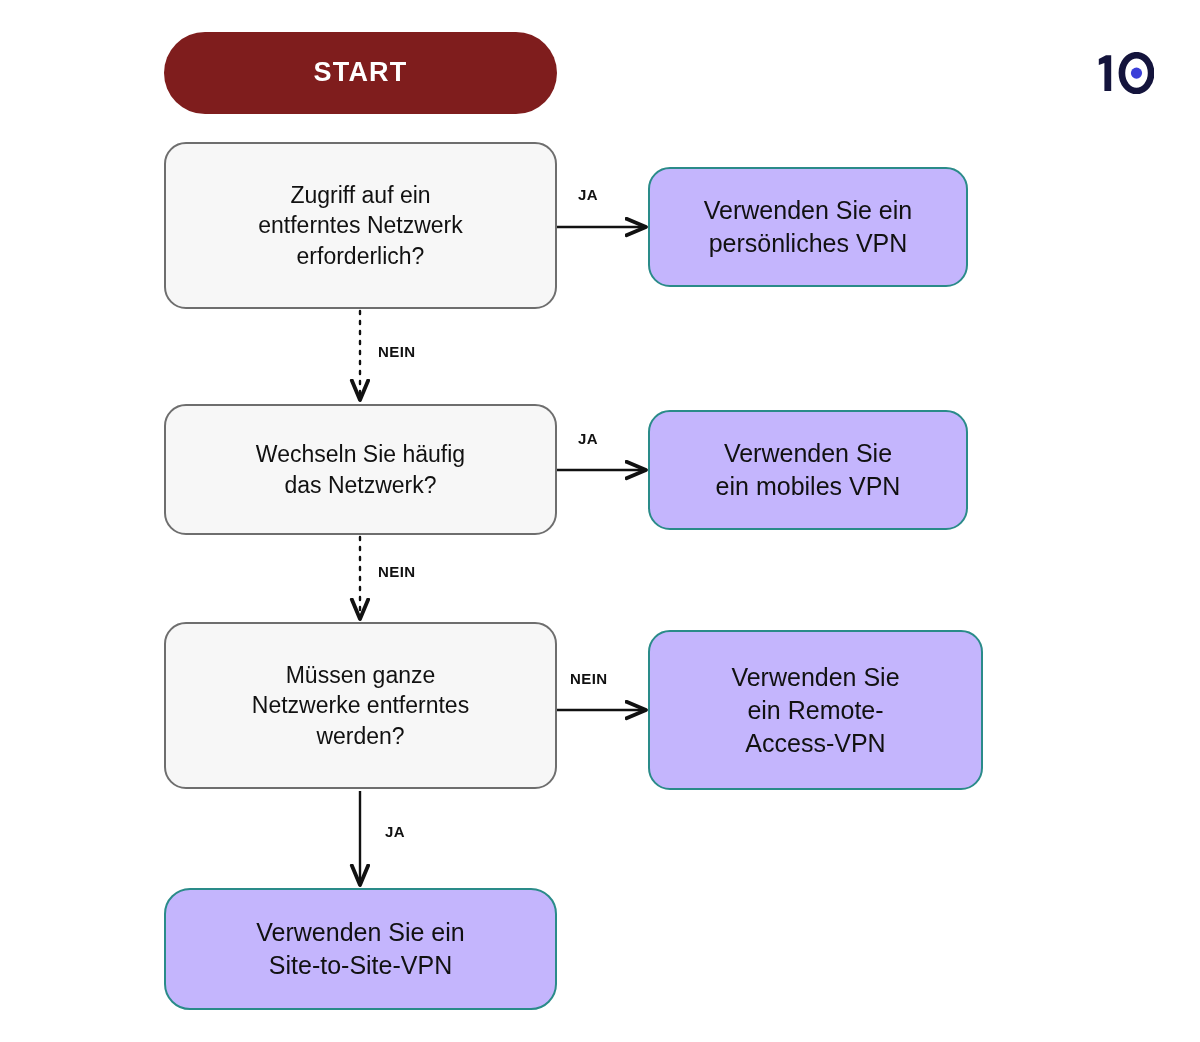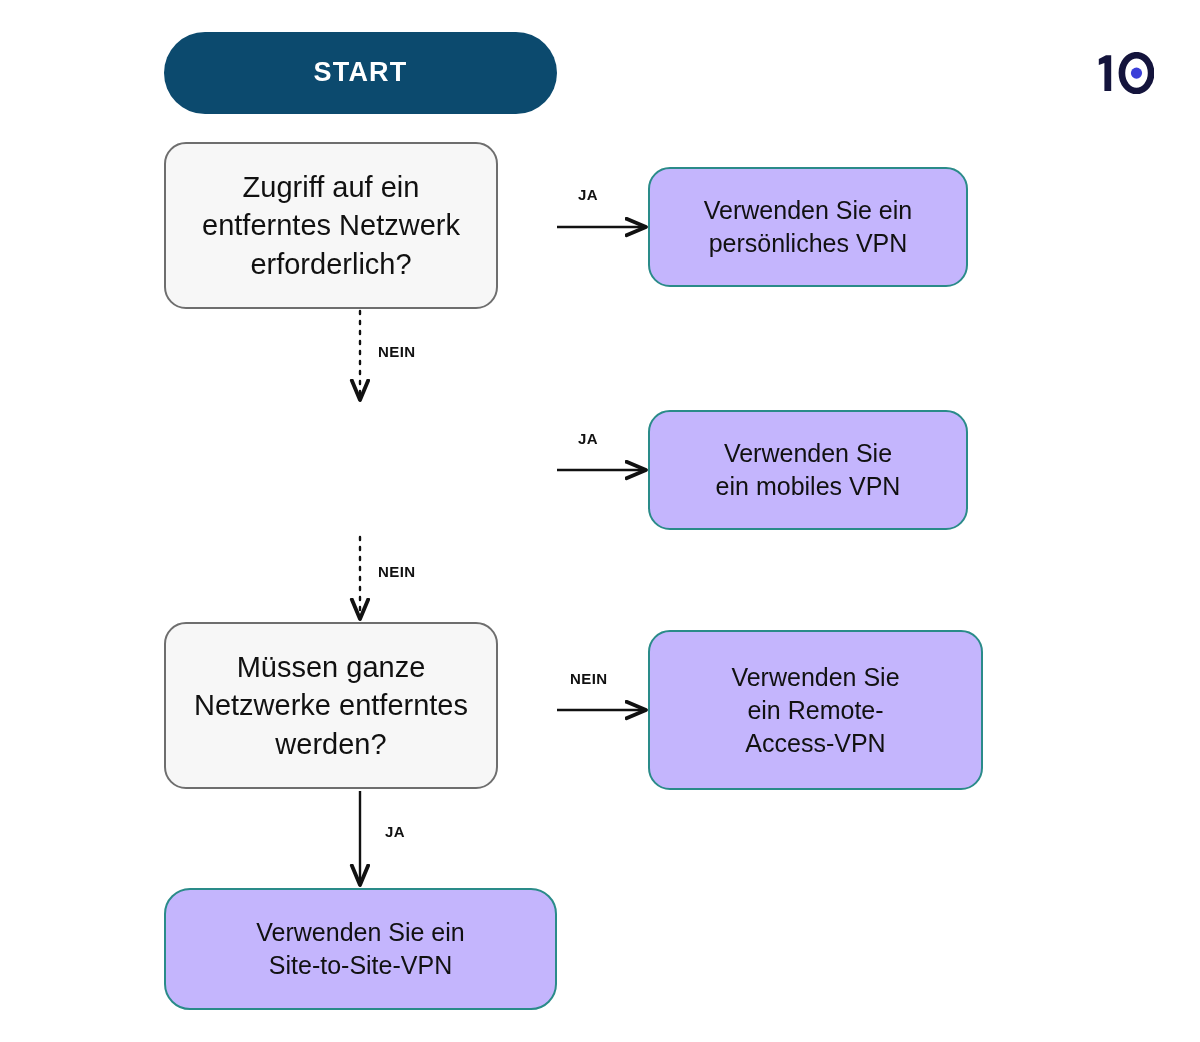--- a/index.html
+++ b/index.html
@@ -33,37 +33,37 @@
     white-space: pre-line;
     line-height: 1.32;
   }
 
   
   .start-node {
     left: 164px;
     top: 32px;
     width: 393px;
     height: 82px;
-    background: #0c4a6e;
+    background: #7f1d1d;
     border-radius: 41px;
     color: #ffffff;
     font-size: 27px;
     font-weight: 700;
     letter-spacing: 1.2px;
   }
 
   
   .decision-node {
     left: 164px;
-    width: 334px;
+    width: 393px;
     background: #f7f7f7;
     border: 2px solid #6e6e6e;
     border-radius: 22px;
     color: #111111;
-    font-size: 29px;
+    font-size: 23px;
     font-weight: 400;
   }
   .decision-1 { top: 142px;  height: 167px; }
   .decision-2 { top: 404px;  height: 131px; }
   .decision-3 { top: 622px;  height: 167px; }
 
   
   .outcome-node {
     background: #c4b5fd;
     border: 2px solid #2a8b89;
@@ -140,20 +140,24 @@
   <div class="node start-node">
     <span class="node-text">START</span>
   </div>
 
   <div class="node decision-node decision-1">
     <span class="node-text">Zugriff auf ein
 entferntes Netzwerk
 erforderlich?</span>
   </div>
 
+  <div class="node decision-node decision-2">
+    <span class="node-text">Wechseln Sie häufig
+das Netzwerk?</span>
+  </div>
 
   <div class="node decision-node decision-3">
     <span class="node-text">Müssen ganze
 Netzwerke entferntes
 werden?</span>
   </div>
 
   <div class="node outcome-node outcome-1">
     <span class="node-text">Verwenden Sie ein
 persönliches VPN</span>

